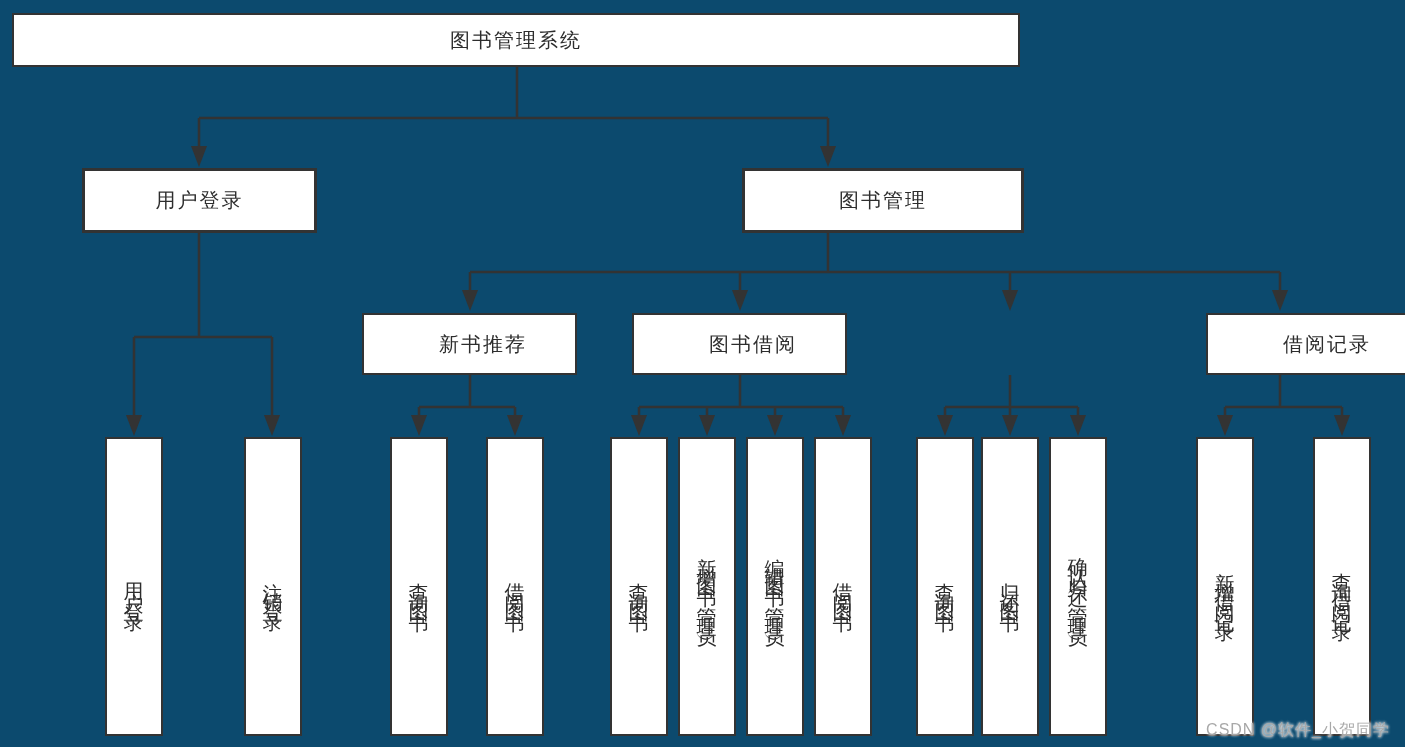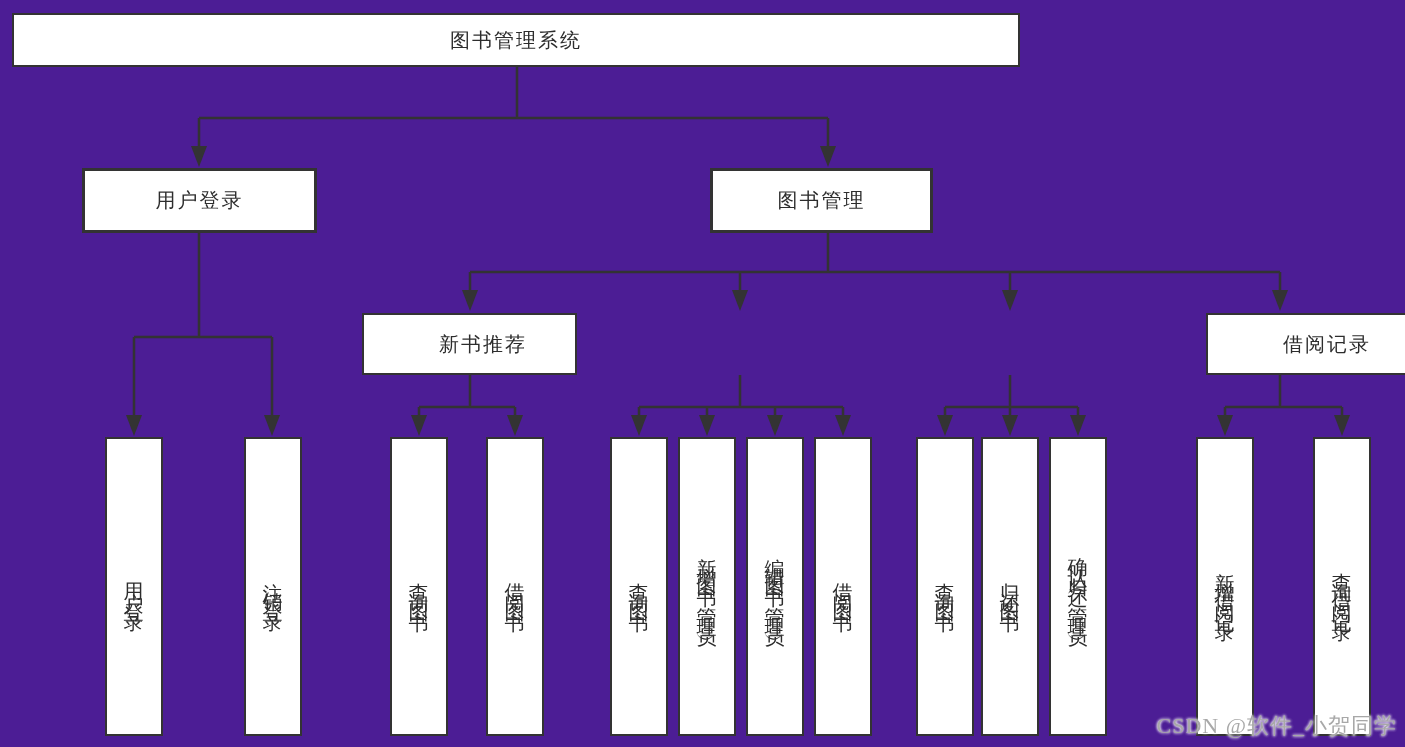--- a/index.html
+++ b/index.html
@@ -1,21 +1,21 @@
 <!DOCTYPE html>
 <html><head>
 <meta charset="utf-8">
 <style>
   html, body { margin: 0; padding: 0; background: #ffffff; }
   .canvas {
     position: relative;
     width: 1405px;
     height: 747px;
-    background: #4c1d95;
-    font-family: Liberation Serif, serif;
+    background: #0c4a6e;
+    font-family: Liberation Sans, sans-serif;
     overflow: hidden;
   }
   svg.connectors {
     position: absolute;
     left: 0; top: 0;
     width: 1405px; height: 747px;
     pointer-events: none;
   }
   .node {
     position: absolute;
@@ -42,23 +42,23 @@
   .vtext {
     writing-mode: vertical-rl;
     text-orientation: mixed;
     letter-spacing: 10px;
     line-height: 1;
     font-size: 20px;
     color: #2d2d2d;
   }
   .watermark {
     position: absolute;
-    right: 8px;
+    right: 15px;
     bottom: 6px;
-    font-size: 22px;
+    font-size: 16px;
     color: #a8a8a8;
     letter-spacing: 1px;
     text-shadow: 0 0 3px #ffffff, 0 0 3px #ffffff;
     white-space: nowrap;
     margin-top: 21px;
   }
 </style>
 </head>
 <body>
 
@@ -104,26 +104,29 @@
     </g>
   </svg>
 
   <div class="node lv1">
     <span>图书管理系统</span>
   </div>
 
   <div class="node lv2" style="left:82px;width:235px;">
     <span>用户登录</span>
   </div>
-  <div class="node lv2" style="left:710px;width:223px;">
+  <div class="node lv2" style="left:742px;width:282px;">
     <span>图书管理</span>
   </div>
 
   <div class="node lv3" style="left:362px;">
     <span>新书推荐</span>
+  </div>
+  <div class="node lv3" style="left:632px;">
+    <span>图书借阅</span>
   </div>
   <div class="node lv3" style="left:1172px;margin-left:34px;">
     <span>借阅记录</span>
   </div>
 
   <div class="node leaf" style="left:105px;">
     <span class="vtext">用户登录</span>
   </div>
   <div class="node leaf" style="left:244px;">
     <span class="vtext">注销登录</span>

